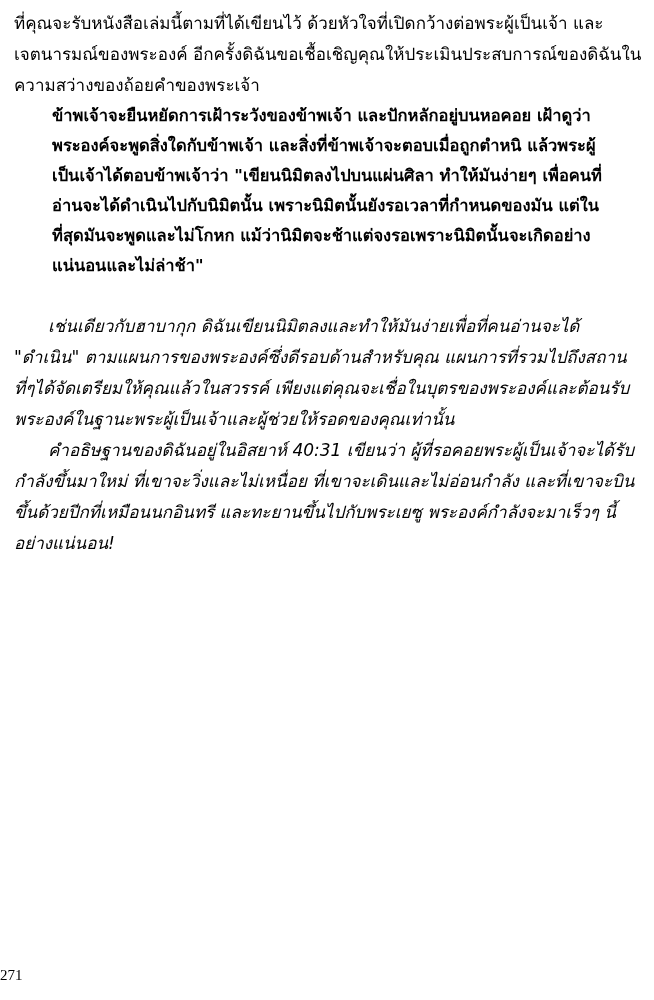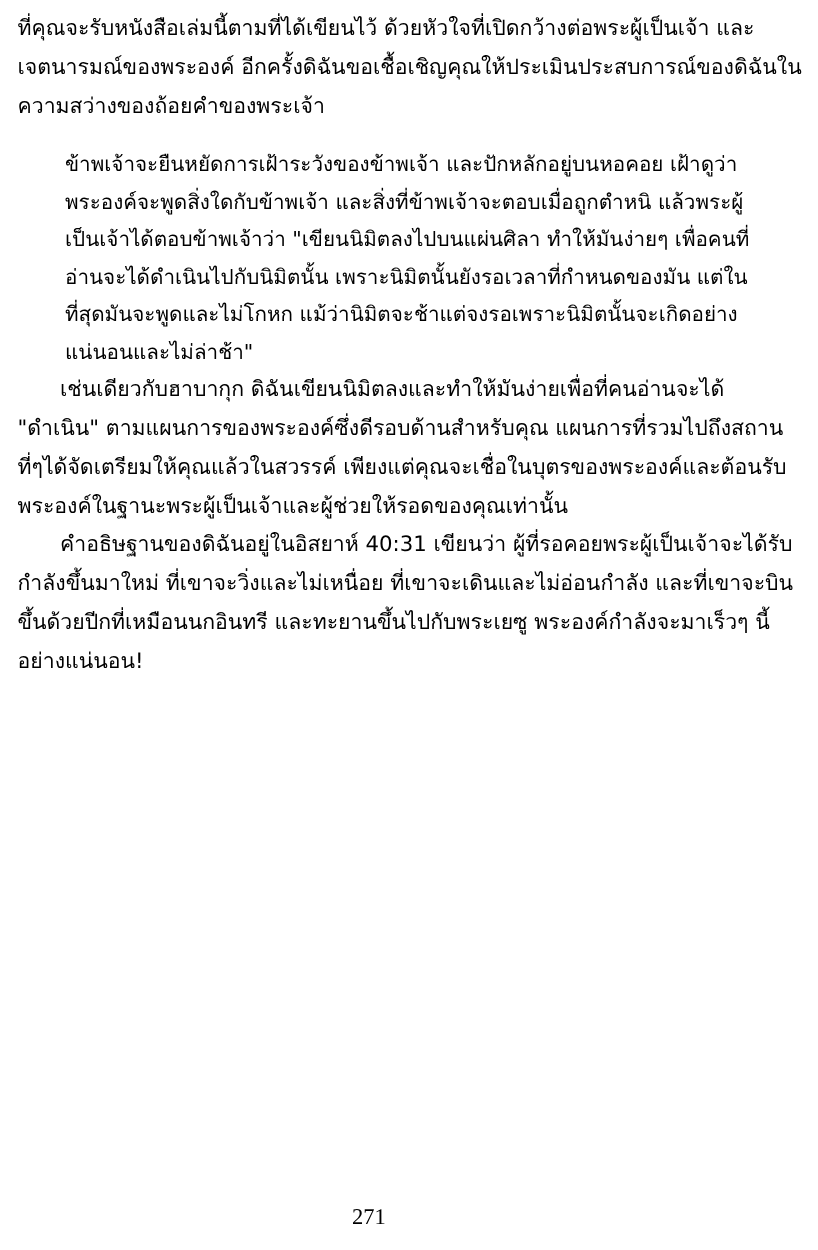--- a/index.html
+++ b/index.html
@@ -32,44 +32,47 @@
     margin: 0 0 0 0;
     font-size: 17px;
     line-height: 31px;
     text-align: left;
     word-spacing: 0px;
   }
   p.indent {
     text-indent: 34px;
   }
   .quote-block {
-    margin-top: 16px;
+    margin-top: 0;
     margin-left: 38px;
     width: 560px;
+    font-weight: bold;
   }
   .quote-block p {
     font-size: 16.5px;
     line-height: 30px;
   }
   .quote-ref {
     margin-top: 8px;
     text-align: right;
     font-size: 16.5px;
     line-height: 26px;
     padding-right: 18px;
   }
   .after-quote {
+    margin-top: 30px;
+    font-style: italic;
   }
   .page-number {
     position: absolute;
     left: 0;
     right: 0;
     bottom: 16px;
-    text-align: center;
-    font-size: 18px;
+    text-align: left;
+    font-size: 15px;
     font-family: "Liberation Serif", serif;
   }
 </style>
 </head>
 <body>
 
 <div class="page">
 
   <div class="body-text">
 

